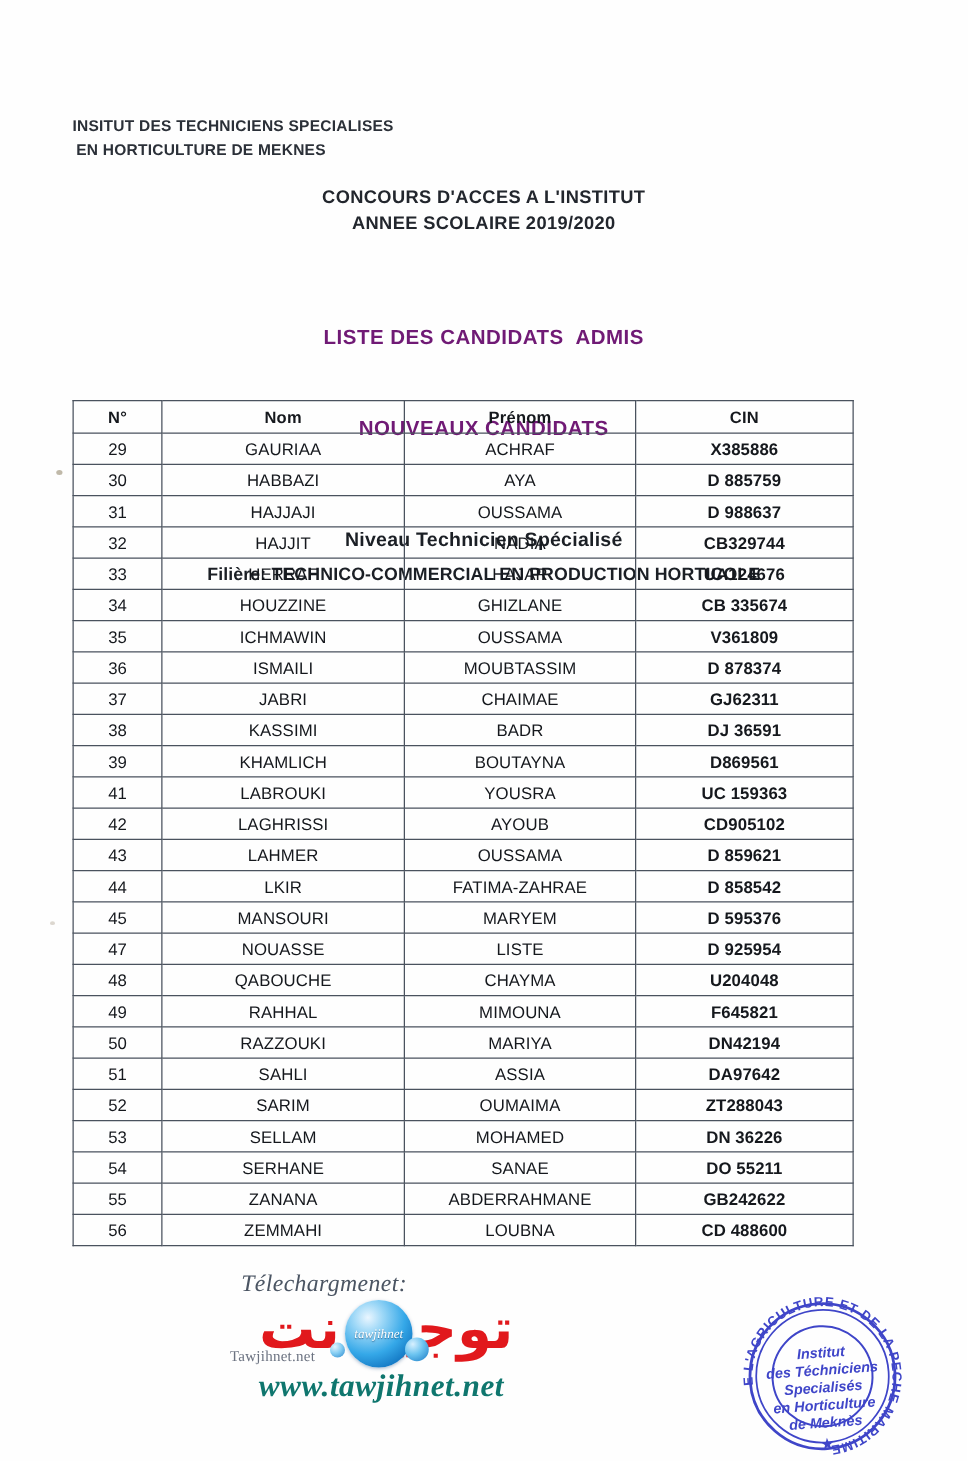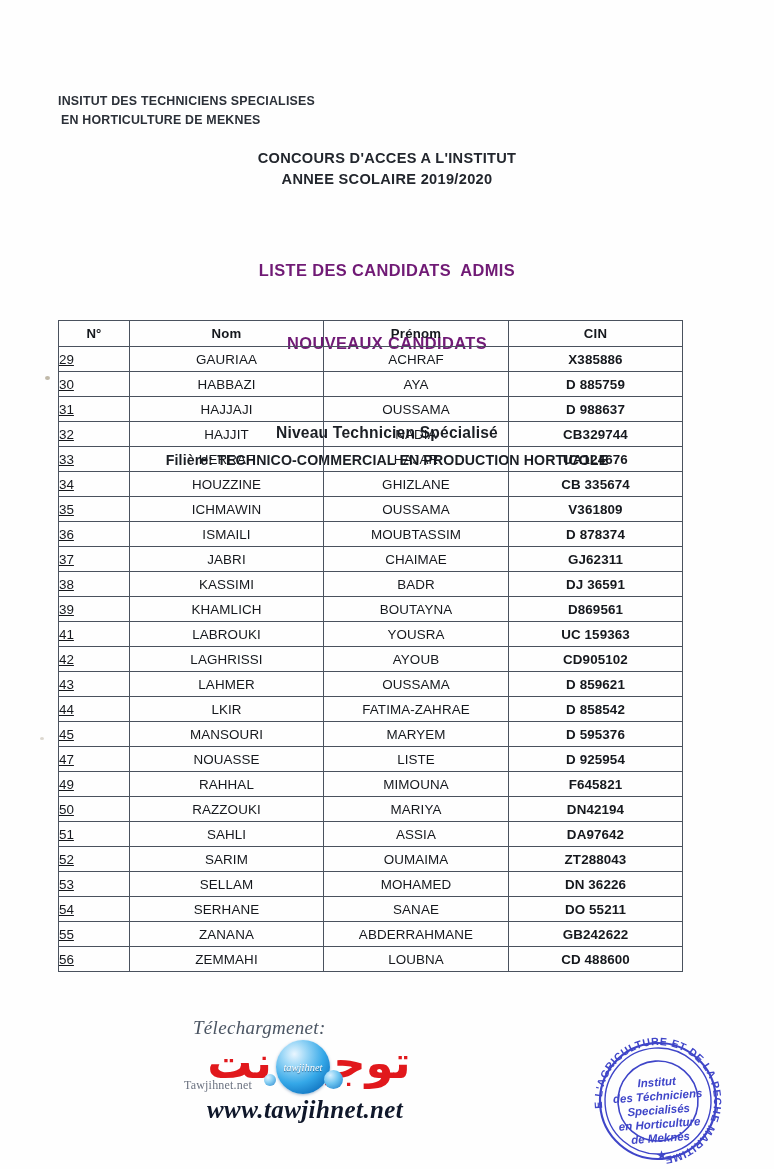--- a/index.html
+++ b/index.html
@@ -99,24 +99,23 @@
   col.c-cin    { width: 174px; }
 
   table.listing thead th {
     font-weight: bold;
     text-align: center;
     font-size: 13.2px;
     letter-spacing: 0.2px;
     height: 25px;
   }
   td.num {
-    text-align: left;
+    text-align: center;
     font-weight: normal;
     font-size: 13.6px;
-    text-decoration: underline;
   }
   td.nom, td.prenom {
     text-align: center;
     padding-left: 7px;
     font-weight: normal;
     letter-spacing: 0.1px;
   }
   td.cin {
     text-align: center;
     font-weight: bold;
@@ -211,21 +210,21 @@
     letter-spacing: 0.2px;
   }
   .logo-url {
     position: absolute;
     left: 207px;
     top: 1096px;
     font-family: "Liberation Serif", serif;
     font-style: italic;
     font-weight: bold;
     font-size: 25px;
-    color: #0f172a;
+    color: #0f766e;
     letter-spacing: 0.4px;
   }
 
   
   .stamp {
     position: absolute;
     left: 588px;
     top: 1031px;
     width: 140px;
     height: 140px;
@@ -390,20 +389,26 @@
             <td class="num">45</td>
             <td class="nom">MANSOURI</td>
             <td class="prenom">MARYEM</td>
             <td class="cin">D 595376</td>
           </tr>
           <tr>
             <td class="num">47</td>
             <td class="nom">NOUASSE</td>
             <td class="prenom">LISTE</td>
             <td class="cin">D 925954</td>
+          </tr>
+          <tr>
+            <td class="num">48</td>
+            <td class="nom">QABOUCHE</td>
+            <td class="prenom">CHAYMA</td>
+            <td class="cin">U204048</td>
           </tr>
           <tr>
             <td class="num">49</td>
             <td class="nom">RAHHAL</td>
             <td class="prenom">MIMOUNA</td>
             <td class="cin">F645821</td>
           </tr>
           <tr>
             <td class="num">50</td>
             <td class="nom">RAZZOUKI</td>

